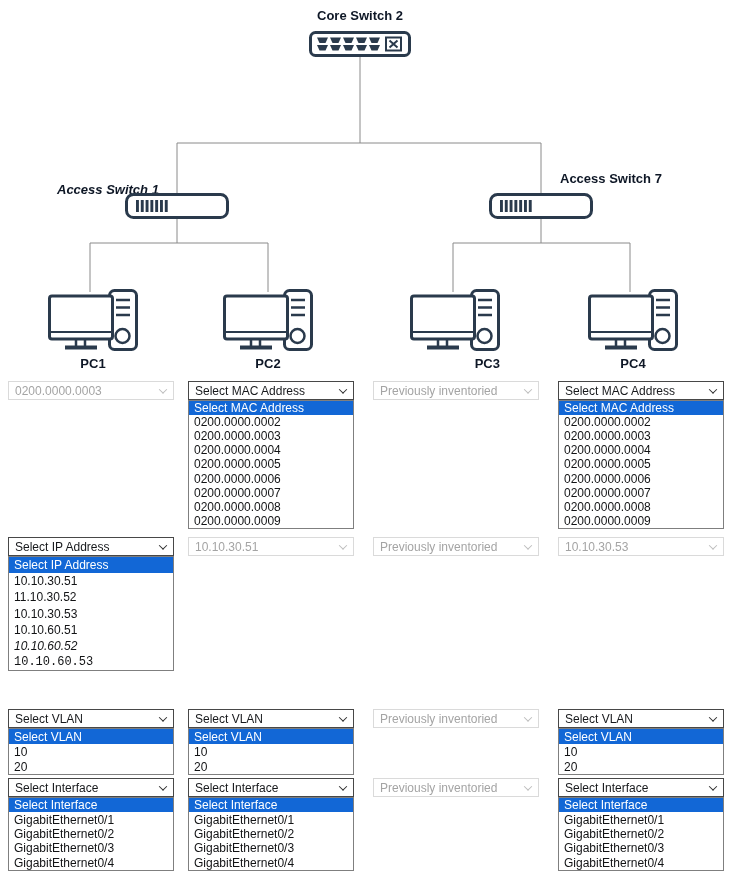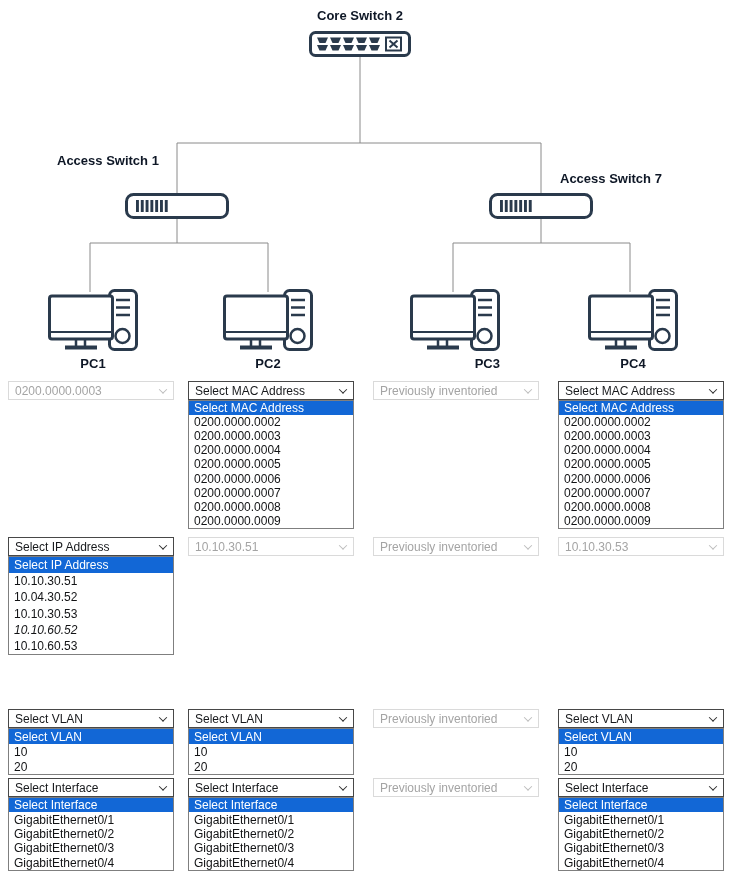--- a/index.html
+++ b/index.html
@@ -54,21 +54,21 @@
              M90,243 L268,243
              M90,243 L90,292
              M268,243 L268,292
              M541,218 L541,243
              M453,243 L630,243
              M453,243 L453,292
              M630,243 L630,292" fill="none" stroke="var(--conn)" stroke-width="1"></path>
   </svg>
 
   <div class="lbl" style="left:290px; top:8px; width:140px; text-align:center;">Core Switch 2</div>
-  <div class="lbl" style="left:57px; top:153px;">Access Switch 1</div>
+  <div class="lbl" style="left:57px; top:182px;font-style:italic;">Access Switch 1</div>
   <div class="lbl" style="left:560px; top:171px;">Access Switch 7</div>
   <div class="lbl" style="left:48px; top:356px; width:90px; text-align:center;">PC1</div>
   <div class="lbl" style="left:223px; top:356px; width:90px; text-align:center;">PC2</div>
   <div class="lbl" style="left:410px; top:356px; width:90px; text-align:right;">PC3</div>
   <div class="lbl" style="left:588px; top:356px; width:90px; text-align:center;">PC4</div>
 
   <div class="icon-wrap" style="left:309px; top:31px;">
     <svg width="102" height="26" viewBox="0 0 102 26">
       <rect class="ic-box" x="1.5" y="1.5" width="99" height="23" rx="5" stroke-width="3"></rect>
       <g class="ic-fill">
@@ -199,24 +199,25 @@
       <div class="opt" style="height: 14.11px;">0200.0000.0008</div>
       <div class="opt" style="height: 14.11px;">0200.0000.0009</div>
     </div>
     <div class="select" style="left: 8px; top: 537px;">
       <span>Select IP Address</span>
       <span class="chev"></span>
     </div>
     <div class="list" style="left: 8px; top: 556px;">
       <div class="opt hl" style="height: 16.2px;">Select IP Address</div>
       <div class="opt" style="height: 16.2px;">10.10.30.51</div>
-      <div class="opt" style="height: 16.2px;">10.04.30.52</div>
+      <div class="opt" style="height: 16.2px;">11.10.30.52</div>
       <div class="opt" style="height: 16.2px;">10.10.30.53</div>
+      <div class="opt" style="height: 16.2px;">10.10.60.51</div>
       <div class="opt" style="height: 16.2px; font-style: italic;">10.10.60.52</div>
-      <div class="opt" style="height: 16.2px;">10.10.60.53</div>
+      <div class="opt" style="height: 16.2px; font-family: Liberation Mono, monospace;">10.10.60.53</div>
     </div>
     <div class="select disabled" style="left: 188px; top: 537px;">
       <span>10.10.30.51</span>
       <span class="chev"></span>
     </div>
     <div class="select disabled" style="left: 373px; top: 537px;">
       <span>Previously inventoried</span>
       <span class="chev"></span>
     </div>
     <div class="select disabled" style="left: 558px; top: 537px;">

